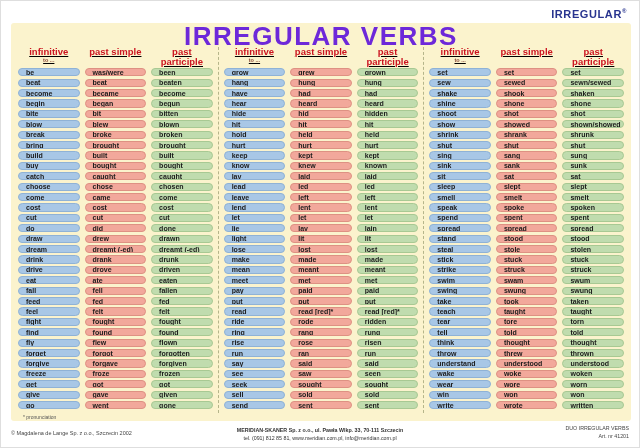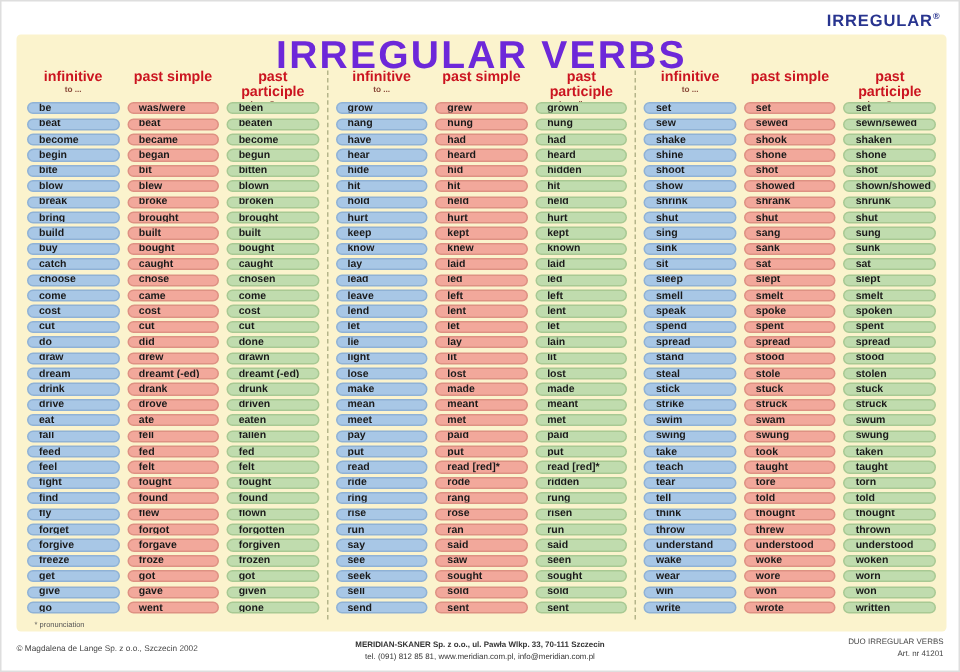--- a/index.html
+++ b/index.html
@@ -8,21 +8,21 @@
          border:1px solid #dedede;box-sizing:border-box;}
   .brand{position:absolute;top:7px;right:12px;color:#28348f;font-weight:bold;
          font-size:11px;letter-spacing:.6px;}
   .brand sup{font-size:6px;vertical-align:super;}
   .panel{position:absolute;left:10px;top:22px;width:620px;height:398px;
          background:#fbf3cd;border-radius:3px;}
   .title{position:absolute;top:0;left:0;width:100%;text-align:center;
          color:#6d28d9;font-weight:bold;font-size:26px;line-height:26px;
          letter-spacing:1.5px;}
   .groups{position:absolute;left:2px;right:2px;top:24px;bottom:8px;display:flex;}
-  .group{flex:1;padding:0 5px;min-width:0;}
+  .group{flex:1;padding:0 5px;min-width:0;text-decoration:underline;}
   .group+.group{border-left:1px dashed #b5b58a;}
   .ghead{display:grid;grid-template-columns:1fr 1fr 1fr;column-gap:5px;height:20px;}
   .h{text-align:center;color:#cb1420;font-weight:bold;font-size:9.5px;line-height:10px;}
   .sub{display:block;font-size:5.5px;color:#8a4a3a;font-weight:bold;line-height:6px;}
   .rows{display:grid;grid-template-columns:1fr 1fr 1fr;column-gap:5px;
         grid-auto-rows:10.42px;align-items:center;}
   .pill{height:8.2px;border-radius:5px;font-size:7px;font-weight:bold;color:#1a1a1a;
         display:flex;align-items:center;padding-left:7px;box-sizing:border-box;
         white-space:nowrap;overflow:hidden;}
   .c-inf {background:#a8c7e6;border:1px solid #8fb2d6;}

